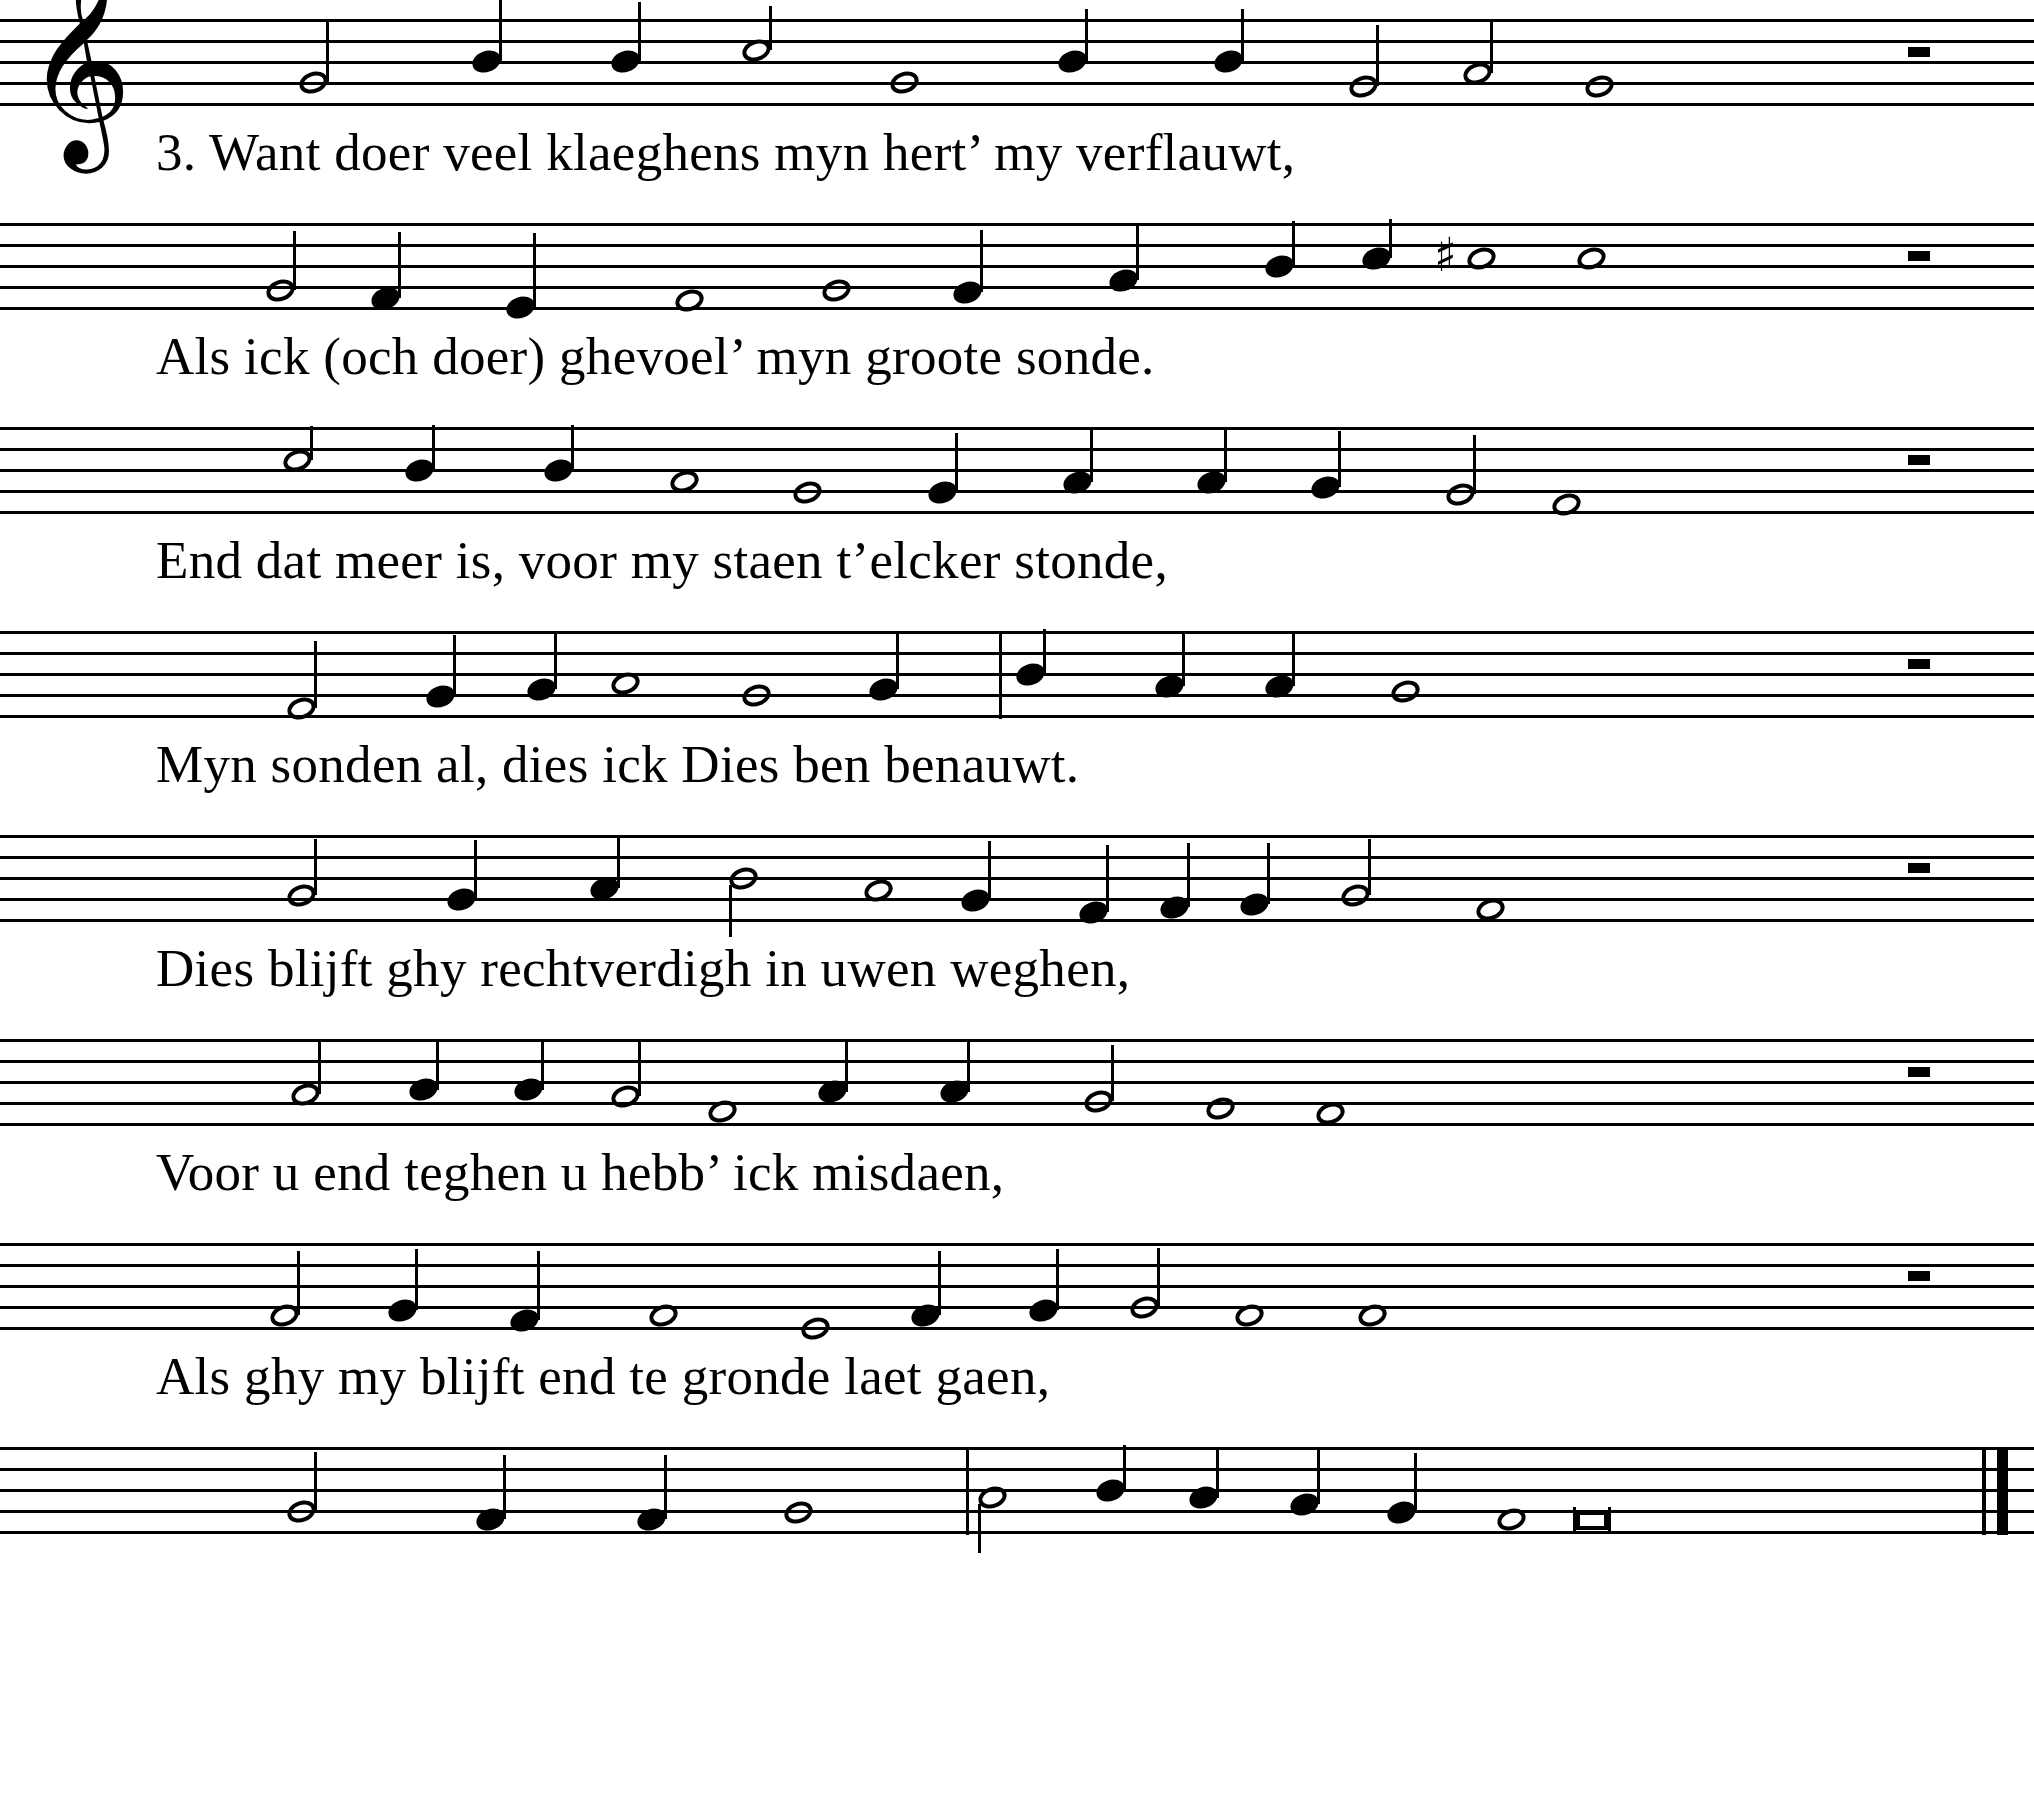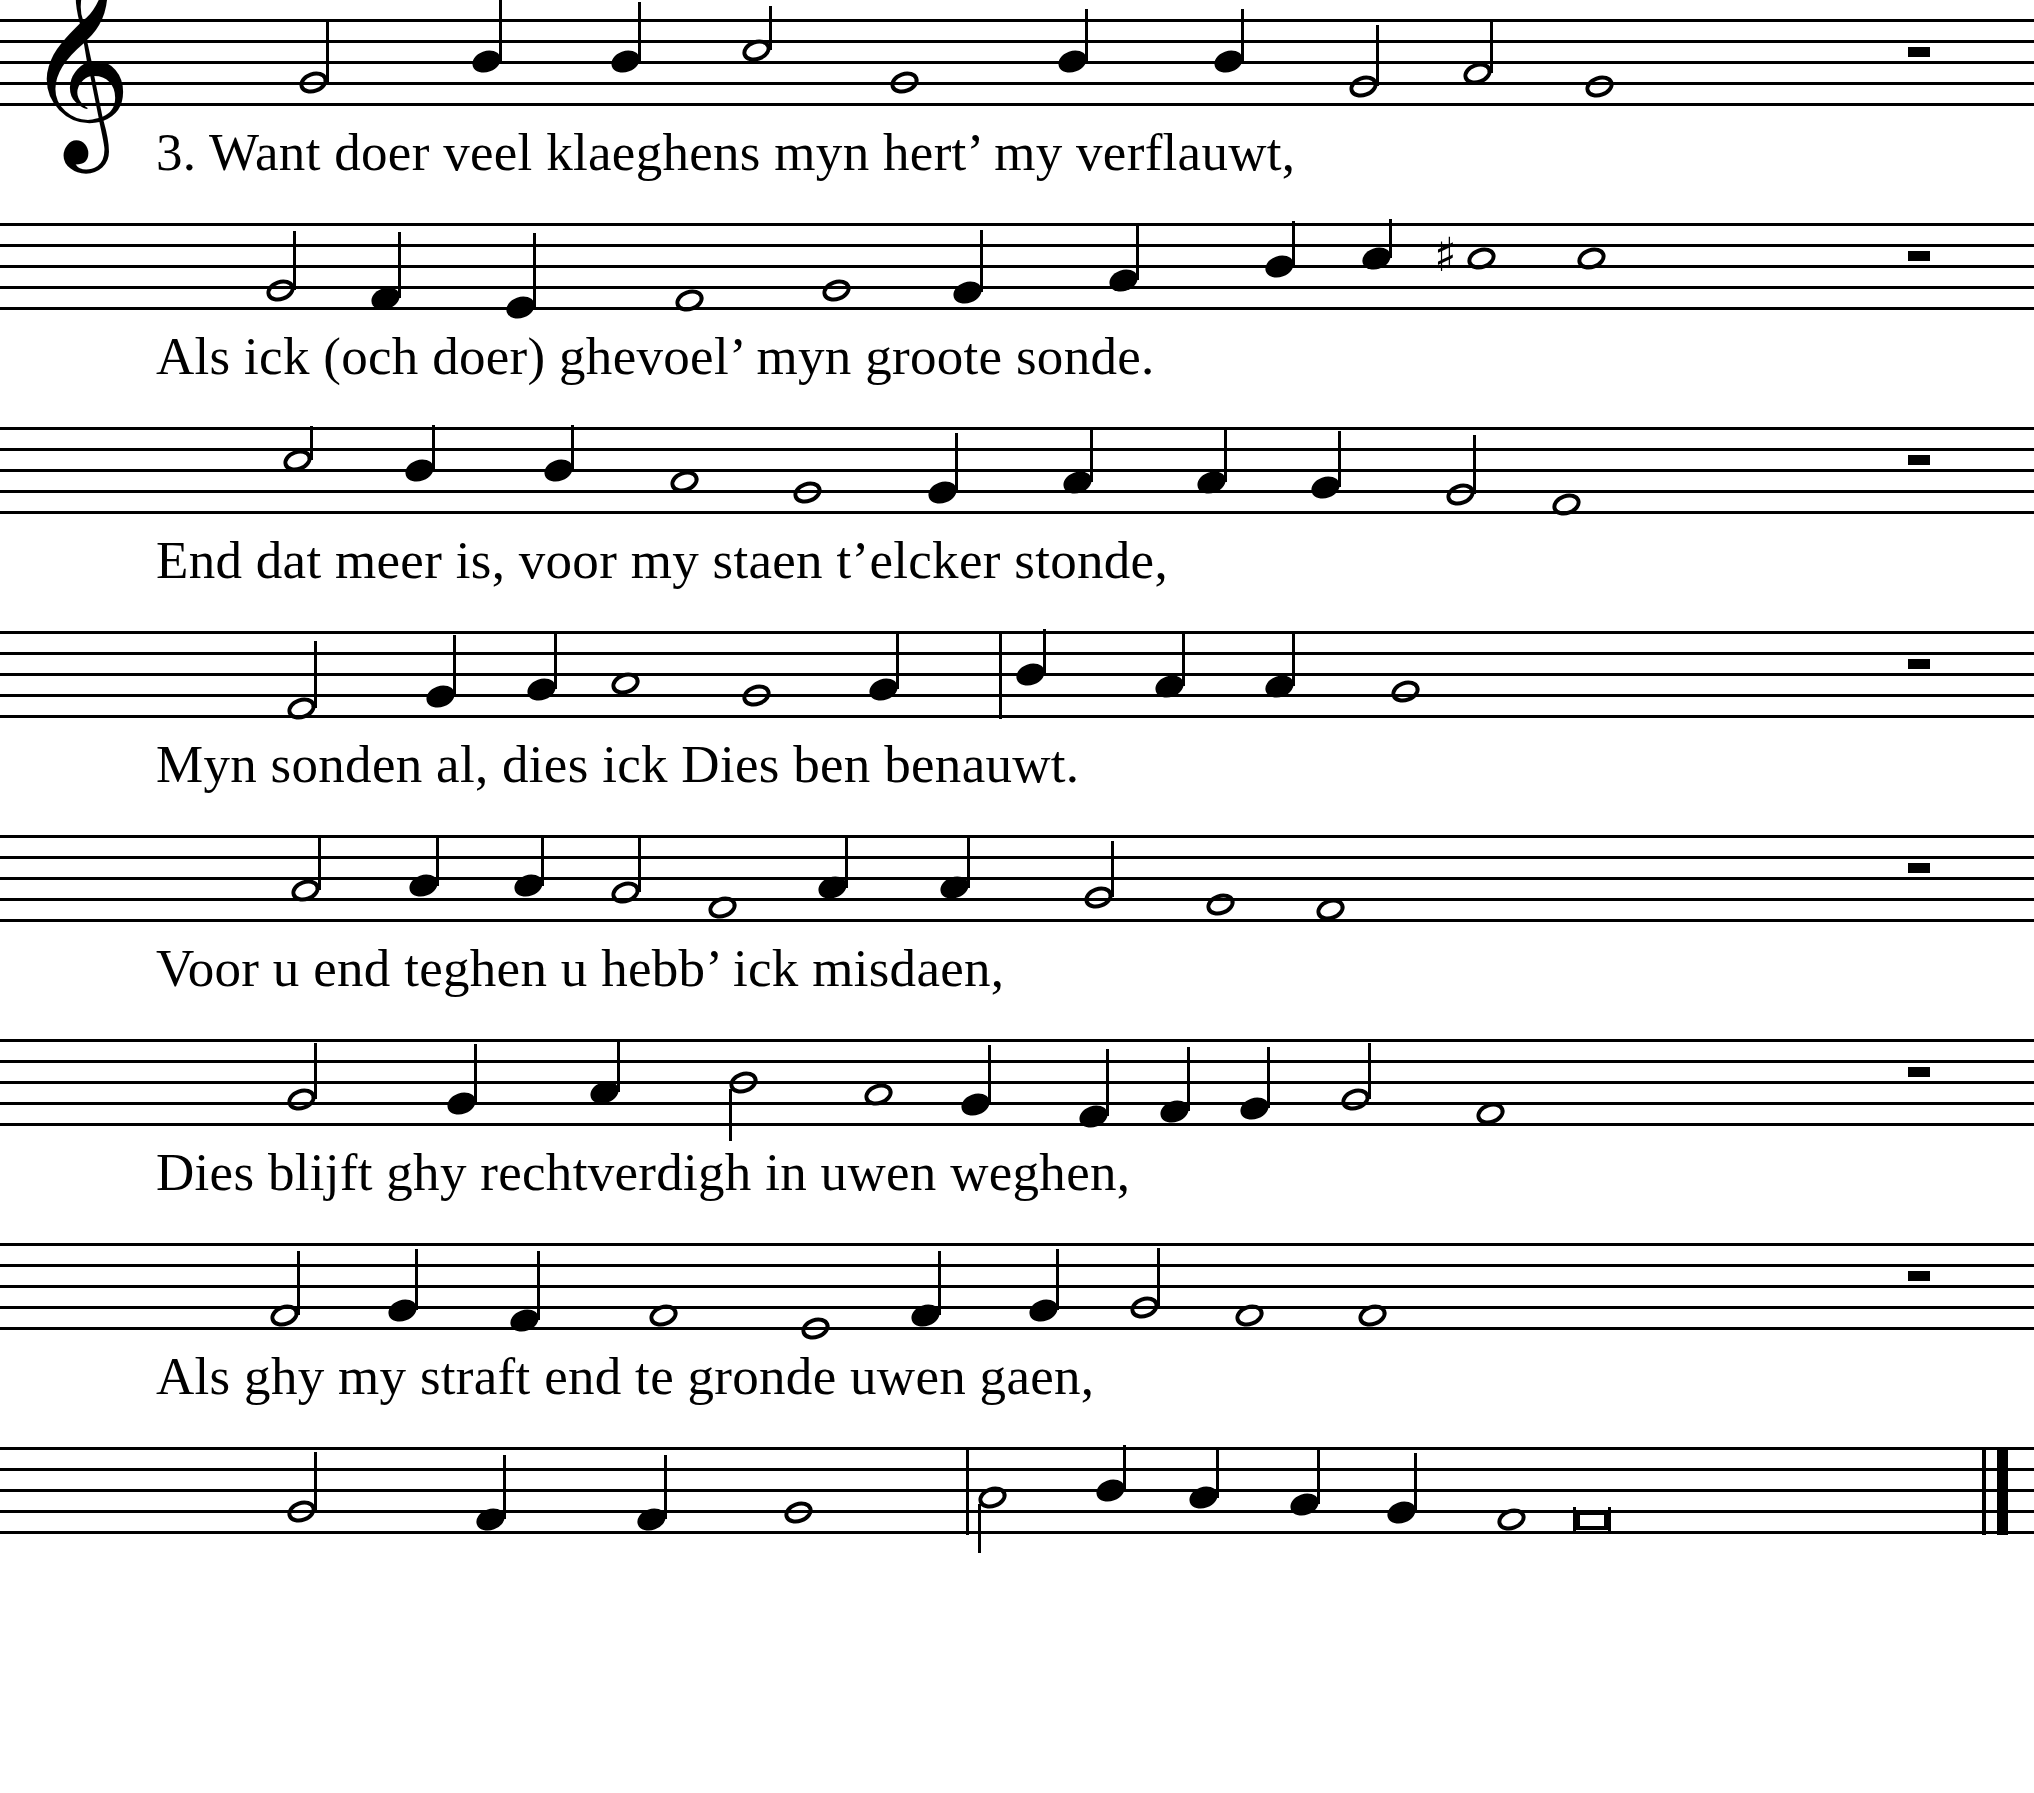--- a/index.html
+++ b/index.html
@@ -367,20 +367,76 @@
 
   <div class="system">
     <div class="staff">
       <div class="staff-lines">
         <div class="ln ln0"></div>
           <div class="ln ln1"></div>
           <div class="ln ln2"></div>
           <div class="ln ln3"></div>
           <div class="ln ln4"></div>
       </div>
+      <div class="note" style="left:287px;top:69px;">
+          <div class="head open"></div>
+          <div class="stem" style="left:27px;top:-46px;height:56px;"></div>
+        </div>
+      <div class="note" style="left:447px;top:73px;">
+          <div class="head filled"></div>
+          <div class="stem" style="left:27px;top:-49px;height:59px;"></div>
+        </div>
+      <div class="note" style="left:590px;top:62px;">
+          <div class="head filled"></div>
+          <div class="stem" style="left:27px;top:-42px;height:52px;"></div>
+        </div>
+      <div class="note" style="left:729px;top:52px;">
+          <div class="head open"></div>
+          <div class="stem" style="left:0px;top:17px;height:52px;"></div>
+        </div>
+      <div class="note" style="left:864px;top:64px;">
+          <div class="head open"></div>
+        </div>
+      <div class="note" style="left:961px;top:74px;">
+          <div class="head filled"></div>
+          <div class="stem" style="left:27px;top:-49px;height:59px;"></div>
+        </div>
+      <div class="note" style="left:1079px;top:86px;">
+          <div class="head filled"></div>
+          <div class="stem" style="left:27px;top:-57px;height:67px;"></div>
+        </div>
+      <div class="note" style="left:1160px;top:81px;">
+          <div class="head filled"></div>
+          <div class="stem" style="left:27px;top:-54px;height:64px;"></div>
+        </div>
+      <div class="note" style="left:1240px;top:78px;">
+          <div class="head filled"></div>
+          <div class="stem" style="left:27px;top:-51px;height:61px;"></div>
+        </div>
+      <div class="note" style="left:1341px;top:69px;">
+          <div class="head open"></div>
+          <div class="stem" style="left:27px;top:-46px;height:56px;"></div>
+        </div>
+      <div class="note" style="left:1476px;top:83px;">
+          <div class="head open"></div>
+        </div>
+      <div class="rest" style="left:1908px;top:47px;"></div>
+    </div>
+    <div class="lyric">Dies blijft ghy rechtverdigh in uwen weghen,</div>
+  </div>
+
+  <div class="system">
+    <div class="staff">
+      <div class="staff-lines">
+        <div class="ln ln0"></div>
+          <div class="ln ln1"></div>
+          <div class="ln ln2"></div>
+          <div class="ln ln3"></div>
+          <div class="ln ln4"></div>
+      </div>
       <div class="note" style="left:291px;top:64px;">
           <div class="head open"></div>
           <div class="stem" style="left:27px;top:-42px;height:52px;"></div>
         </div>
       <div class="note" style="left:409px;top:59px;">
           <div class="head filled"></div>
           <div class="stem" style="left:27px;top:-40px;height:51px;"></div>
         </div>
       <div class="note" style="left:514px;top:59px;">
           <div class="head filled"></div>
@@ -418,115 +474,59 @@
 
   <div class="system">
     <div class="staff">
       <div class="staff-lines">
         <div class="ln ln0"></div>
           <div class="ln ln1"></div>
           <div class="ln ln2"></div>
           <div class="ln ln3"></div>
           <div class="ln ln4"></div>
       </div>
-      <div class="note" style="left:287px;top:69px;">
-          <div class="head open"></div>
-          <div class="stem" style="left:27px;top:-46px;height:56px;"></div>
-        </div>
-      <div class="note" style="left:447px;top:73px;">
-          <div class="head filled"></div>
-          <div class="stem" style="left:27px;top:-49px;height:59px;"></div>
-        </div>
-      <div class="note" style="left:590px;top:62px;">
-          <div class="head filled"></div>
-          <div class="stem" style="left:27px;top:-42px;height:52px;"></div>
-        </div>
-      <div class="note" style="left:729px;top:52px;">
-          <div class="head open"></div>
-          <div class="stem" style="left:0px;top:17px;height:52px;"></div>
-        </div>
-      <div class="note" style="left:864px;top:64px;">
-          <div class="head open"></div>
-        </div>
-      <div class="note" style="left:961px;top:74px;">
-          <div class="head filled"></div>
-          <div class="stem" style="left:27px;top:-49px;height:59px;"></div>
-        </div>
-      <div class="note" style="left:1079px;top:86px;">
-          <div class="head filled"></div>
-          <div class="stem" style="left:27px;top:-57px;height:67px;"></div>
-        </div>
-      <div class="note" style="left:1160px;top:81px;">
-          <div class="head filled"></div>
+      <div class="note" style="left:270px;top:81px;">
+          <div class="head open"></div>
           <div class="stem" style="left:27px;top:-54px;height:64px;"></div>
         </div>
-      <div class="note" style="left:1240px;top:78px;">
+      <div class="note" style="left:388px;top:76px;">
           <div class="head filled"></div>
           <div class="stem" style="left:27px;top:-51px;height:61px;"></div>
         </div>
-      <div class="note" style="left:1341px;top:69px;">
-          <div class="head open"></div>
-          <div class="stem" style="left:27px;top:-46px;height:56px;"></div>
-        </div>
-      <div class="note" style="left:1476px;top:83px;">
-          <div class="head open"></div>
-        </div>
-      <div class="rest" style="left:1908px;top:47px;"></div>
-    </div>
-    <div class="lyric">Dies blijft ghy rechtverdigh in uwen weghen,</div>
-  </div>
-
-  <div class="system">
-    <div class="staff">
-      <div class="staff-lines">
-        <div class="ln ln0"></div>
-          <div class="ln ln1"></div>
-          <div class="ln ln2"></div>
-          <div class="ln ln3"></div>
-          <div class="ln ln4"></div>
-      </div>
-      <div class="note" style="left:270px;top:81px;">
-          <div class="head open"></div>
+      <div class="note" style="left:510px;top:86px;">
+          <div class="head filled"></div>
+          <div class="stem" style="left:27px;top:-59px;height:69px;"></div>
+        </div>
+      <div class="note" style="left:649px;top:81px;">
+          <div class="head open"></div>
+        </div>
+      <div class="note" style="left:801px;top:94px;">
+          <div class="head open"></div>
+        </div>
+      <div class="note" style="left:911px;top:81px;">
+          <div class="head filled"></div>
           <div class="stem" style="left:27px;top:-54px;height:64px;"></div>
         </div>
-      <div class="note" style="left:388px;top:76px;">
+      <div class="note" style="left:1029px;top:76px;">
           <div class="head filled"></div>
           <div class="stem" style="left:27px;top:-51px;height:61px;"></div>
         </div>
-      <div class="note" style="left:510px;top:86px;">
-          <div class="head filled"></div>
-          <div class="stem" style="left:27px;top:-59px;height:69px;"></div>
-        </div>
-      <div class="note" style="left:649px;top:81px;">
-          <div class="head open"></div>
-        </div>
-      <div class="note" style="left:801px;top:94px;">
-          <div class="head open"></div>
-        </div>
-      <div class="note" style="left:911px;top:81px;">
-          <div class="head filled"></div>
-          <div class="stem" style="left:27px;top:-54px;height:64px;"></div>
-        </div>
-      <div class="note" style="left:1029px;top:76px;">
-          <div class="head filled"></div>
-          <div class="stem" style="left:27px;top:-51px;height:61px;"></div>
-        </div>
       <div class="note" style="left:1130px;top:73px;">
           <div class="head open"></div>
           <div class="stem" style="left:27px;top:-49px;height:59px;"></div>
         </div>
       <div class="note" style="left:1235px;top:81px;">
           <div class="head open"></div>
         </div>
       <div class="note" style="left:1358px;top:81px;">
           <div class="head open"></div>
         </div>
       <div class="rest" style="left:1908px;top:47px;"></div>
     </div>
-    <div class="lyric">Als ghy my straft end te gronde uwen gaen,</div>
+    <div class="lyric">Als ghy my blijft end te gronde laet gaen,</div>
   </div>
 
   <div class="system">
     <div class="staff">
       <div class="staff-lines">
         <div class="ln ln0"></div>
           <div class="ln ln1"></div>
           <div class="ln ln2"></div>
           <div class="ln ln3"></div>
           <div class="ln ln4"></div>

